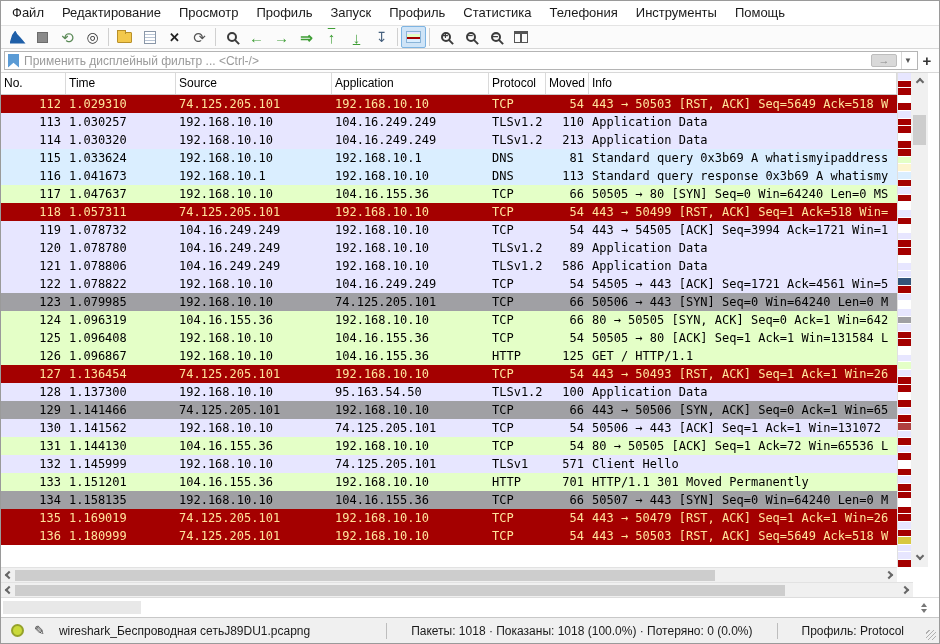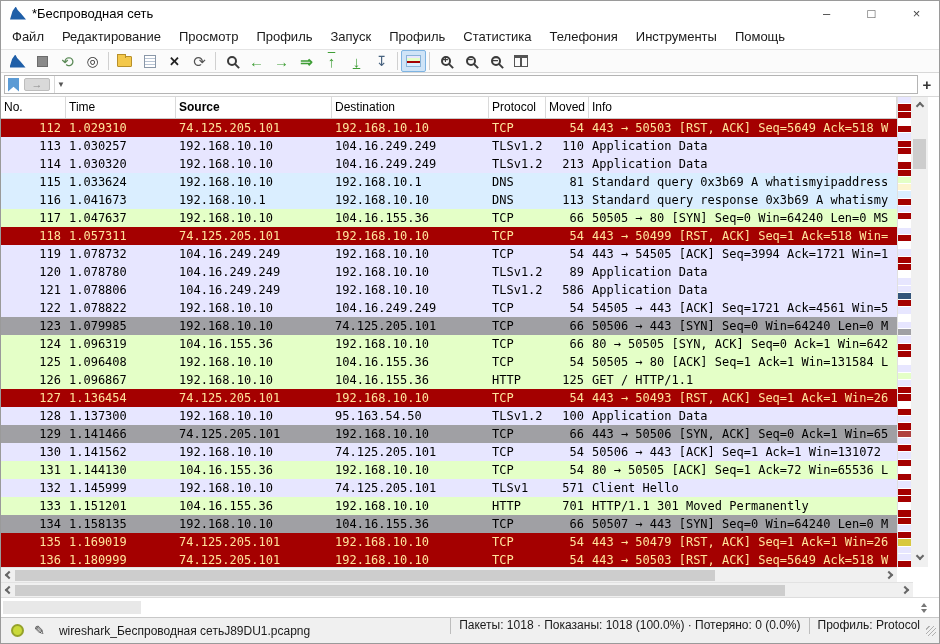--- a/index.html
+++ b/index.html
@@ -111,40 +111,31 @@
   .tri-dn { width:0; height:0; border-left:3px solid transparent; border-right:3px solid transparent;
     border-top:4px solid #777; }
 
   
   .statusbar { height:26px; background:#f0f0f0; border-top:1px solid #c8c8c8; display:flex;
     align-items:center; font-size:12px; color:#1a1a1a; flex:0 0 auto; }
   .expert { width:13px; height:13px; border-radius:50%; background:#cada3a; border:2px solid #95a22c;
     margin:0 10px 0 10px; }
   .pencil { font-size:13px; color:#333; margin-right:14px; }
   .sb-file { white-space:nowrap; overflow:hidden; }
-  .sb-right { margin-left:auto; display:flex; align-items:flex-start; height:100%; }
+  .sb-right { margin-left:auto; display:flex; align-items:center; height:100%;gap:16px; }
   .sb-sep { width:1px; height:16px; background:#bdbdbd; margin:0 8px; }
   .sb-text { white-space:nowrap; }
   .grip { width:10px; height:10px; margin:8px 3px 0 6px;
     background:repeating-linear-gradient(135deg, transparent 0 2px, #b0b0b0 2px 3px); }
 </style>
 </head>
 <body>
 
 <div class="window">
 
-  <div class="titlebar">
-    <span class="fin"></span>
-    <span class="title-text">*Беспроводная сеть</span>
-    <div class="win-controls">
-      <span class="win-btn">–</span>
-      <span class="win-btn">□</span>
-      <span class="win-btn">×</span>
-    </div>
-  </div>
 
   <div class="menubar">
       <span class="mi">Файл</span>
       <span class="mi">Редактирование</span>
       <span class="mi">Просмотр</span>
       <span class="mi">Профиль</span>
       <span class="mi">Запуск</span>
       <span class="mi">Профиль</span>
       <span class="mi">Статистика</span>
       <span class="mi">Телефония</span>
@@ -221,33 +212,34 @@
         </span>
       </button>
       <button class="tb" style="border: 1px solid transparent;">
         <span class="tbi i-resize-columns"></span>
       </button>
     </div>
 
   <div class="filterbar">
     <div class="filter-input">
       <span class="ribbon"></span>
+      <span class="filter-placeholder">Применить дисплейный фильтр ... &lt;Ctrl-/&gt;</span>
       <span class="apply-btn">→</span>
       <span class="caret-btn" style="font-size:8px;">▼</span>
     </div>
     <span class="add-btn">+</span>
   </div>
 
   <div class="list-wrap">
     <div class="list-main">
       <div class="hdr">
           <div class="hdr-cell" style="width: 65px;">No.</div>
           <div class="hdr-cell" style="width: 110px;">Time</div>
-          <div class="hdr-cell" style="width: 156px; font-weight: bold;">Source</div>
-          <div class="hdr-cell" style="width: 157px;">Destination</div>
+          <div class="hdr-cell" style="width: 156px;">Source</div>
+          <div class="hdr-cell" style="width: 157px;">Application</div>
           <div class="hdr-cell" style="width: 57px;">Protocol</div>
           <div class="hdr-cell" style="width: 43px;">Moved</div>
           <div class="hdr-cell" style="flex: 1 1 0%;">Info</div>
         </div>
       <div class="rows">
           <div class="prow" style="background: rgb(164, 0, 0); color: rgb(255, 228, 156);"><div class="pcell al-r" style="width: 65px; padding: 2px 5px 0px 0px;">112</div><div class="pcell" style="width: 110px; padding: 2px 0px 0px 3px;">1.029310</div><div class="pcell" style="width: 156px; padding: 2px 0px 0px 3px;">74.125.205.101</div><div class="pcell" style="width: 157px; padding: 2px 0px 0px 3px;">192.168.10.10</div><div class="pcell" style="width: 57px; padding: 2px 0px 0px 3px;">TCP</div><div class="pcell al-r" style="width: 43px; padding: 2px 5px 0px 0px;">54</div><div class="pcell" style="flex: 1 1 0%; padding: 2px 0px 0px 3px;">443 → 50503 [RST, ACK] Seq=5649 Ack=518 W</div></div>
           <div class="prow" style="background: rgb(231, 230, 255); color: rgb(0, 0, 0);"><div class="pcell al-r" style="width: 65px; padding: 2px 5px 0px 0px;">113</div><div class="pcell" style="width: 110px; padding: 2px 0px 0px 3px;">1.030257</div><div class="pcell" style="width: 156px; padding: 2px 0px 0px 3px;">192.168.10.10</div><div class="pcell" style="width: 157px; padding: 2px 0px 0px 3px;">104.16.249.249</div><div class="pcell" style="width: 57px; padding: 2px 0px 0px 3px;">TLSv1.2</div><div class="pcell al-r" style="width: 43px; padding: 2px 5px 0px 0px;">110</div><div class="pcell" style="flex: 1 1 0%; padding: 2px 0px 0px 3px;">Application Data</div></div>
           <div class="prow" style="background: rgb(231, 230, 255); color: rgb(0, 0, 0);"><div class="pcell al-r" style="width: 65px; padding: 2px 5px 0px 0px;">114</div><div class="pcell" style="width: 110px; padding: 2px 0px 0px 3px;">1.030320</div><div class="pcell" style="width: 156px; padding: 2px 0px 0px 3px;">192.168.10.10</div><div class="pcell" style="width: 157px; padding: 2px 0px 0px 3px;">104.16.249.249</div><div class="pcell" style="width: 57px; padding: 2px 0px 0px 3px;">TLSv1.2</div><div class="pcell al-r" style="width: 43px; padding: 2px 5px 0px 0px;">213</div><div class="pcell" style="flex: 1 1 0%; padding: 2px 0px 0px 3px;">Application Data</div></div>
           <div class="prow" style="background: rgb(218, 238, 255); color: rgb(0, 0, 0);"><div class="pcell al-r" style="width: 65px; padding: 2px 5px 0px 0px;">115</div><div class="pcell" style="width: 110px; padding: 2px 0px 0px 3px;">1.033624</div><div class="pcell" style="width: 156px; padding: 2px 0px 0px 3px;">192.168.10.10</div><div class="pcell" style="width: 157px; padding: 2px 0px 0px 3px;">192.168.10.1</div><div class="pcell" style="width: 57px; padding: 2px 0px 0px 3px;">DNS</div><div class="pcell al-r" style="width: 43px; padding: 2px 5px 0px 0px;">81</div><div class="pcell" style="flex: 1 1 0%; padding: 2px 0px 0px 3px;">Standard query 0x3b69 A whatismyipaddress</div></div>
           <div class="prow" style="background: rgb(218, 238, 255); color: rgb(0, 0, 0);"><div class="pcell al-r" style="width: 65px; padding: 2px 5px 0px 0px;">116</div><div class="pcell" style="width: 110px; padding: 2px 0px 0px 3px;">1.041673</div><div class="pcell" style="width: 156px; padding: 2px 0px 0px 3px;">192.168.10.1</div><div class="pcell" style="width: 157px; padding: 2px 0px 0px 3px;">192.168.10.10</div><div class="pcell" style="width: 57px; padding: 2px 0px 0px 3px;">DNS</div><div class="pcell al-r" style="width: 43px; padding: 2px 5px 0px 0px;">113</div><div class="pcell" style="flex: 1 1 0%; padding: 2px 0px 0px 3px;">Standard query response 0x3b69 A whatismy</div></div>

